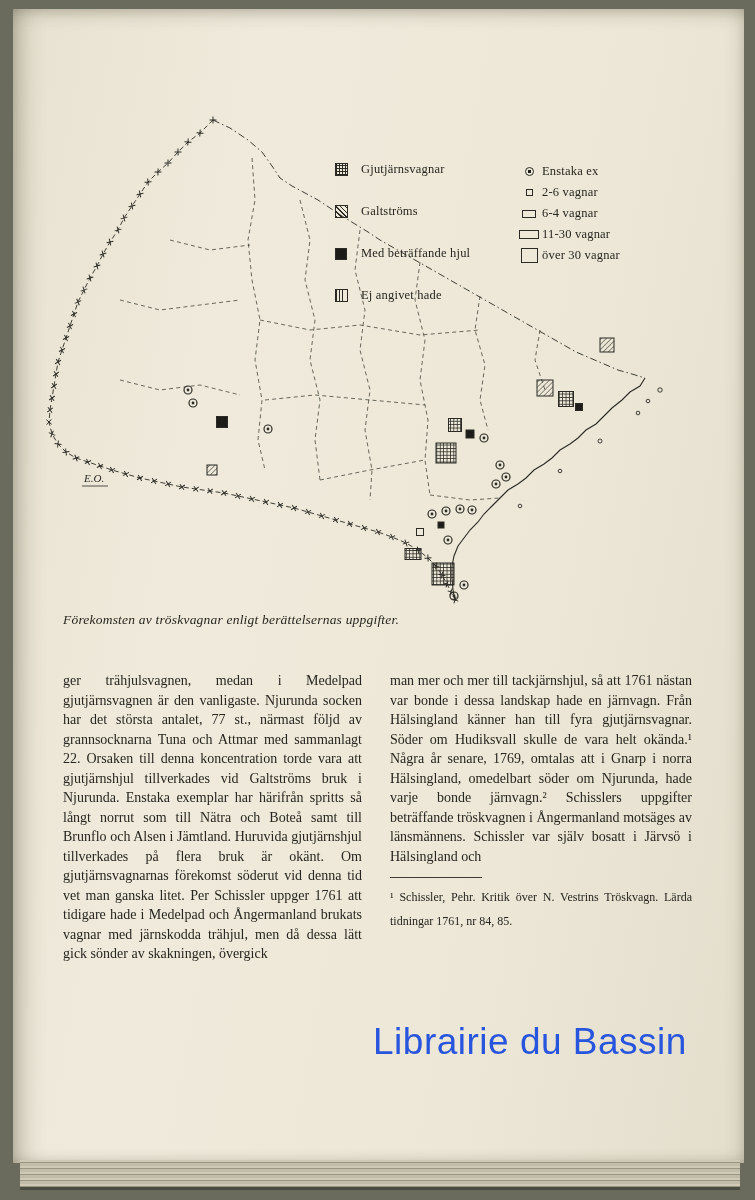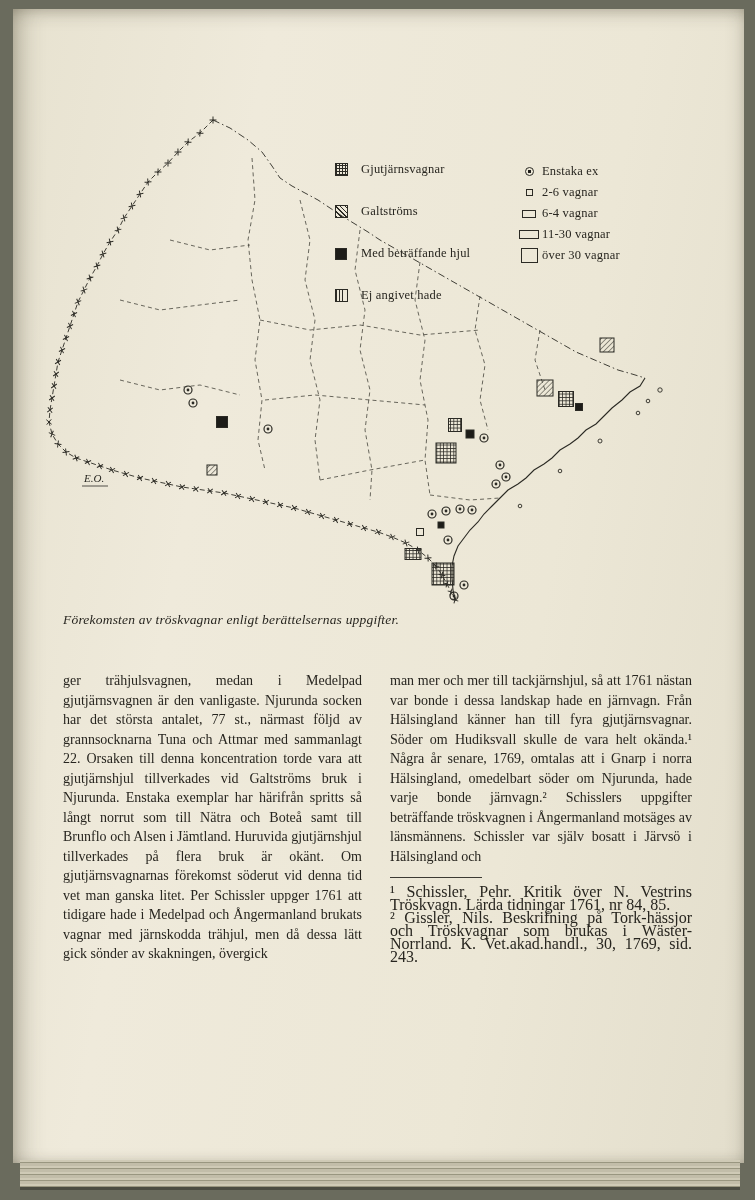--- a/index.html
+++ b/index.html
@@ -60,21 +60,21 @@
   }
   .col{
     position:absolute;top:662px;
     font-size:14px;line-height:19.5px;text-align:justify;color:#27251f;
     hyphens:auto;-webkit-hyphens:auto;
   }
   .col-left{left:50px;width:299px;}
   .col-right{left:377px;width:302px;font-family:Liberation Serif, serif;}
   .col p{margin:0;}
   .fnrule{width:92px;border-top:1px solid #3c3a33;margin:11px 0 7px 0;}
-  .fn{font-size:16px;line-height:13px;text-align:justify;color:#27251f;margin:0;}
+  .fn{font-size:12px;line-height:24px;text-align:justify;color:#27251f;margin:0;}
   
   .watermark{
     position:absolute;left:360px;top:1012px;
     font-family:"Liberation Sans",sans-serif;
     font-size:37px;color:#2150df;letter-spacing:.5px;white-space:nowrap;
     opacity:.96;
   }
 </style>
 </head>
 <body>
@@ -265,18 +265,18 @@
   <div class="caption">Förekomsten av tröskvagnar enligt berättelsernas uppgifter.</div>
 
   <div class="col col-left">
     <p>ger trähjulsvagnen, medan i Medelpad gjutjärnsvagnen är den vanligaste. Njurunda socken har det största antalet, 77 st., närmast följd av grannsocknarna Tuna och Attmar med sammanlagt 22. Orsaken till denna koncentration torde vara att gjutjärnshjul tillverkades vid Galtströms bruk i Njurunda. Enstaka exemplar har härifrån spritts så långt norrut som till Nätra och Boteå samt till Brunflo och Alsen i Jämtland. Huruvida gjutjärnshjul tillverkades på flera bruk är okänt. Om gjutjärnsvagnarnas förekomst söderut vid denna tid vet man ganska litet. Per Schissler uppger 1761 att tidigare hade i Medelpad och Ångermanland brukats vagnar med järnskodda trähjul, men då dessa lätt gick sönder av skakningen, övergick</p>
   </div>
 
   <div class="col col-right">
     <p>man mer och mer till tackjärnshjul, så att 1761 nästan var bonde i dessa landskap hade en järnvagn. Från Hälsingland känner han till fyra gjutjärnsvagnar. Söder om Hudiksvall skulle de vara helt okända.¹ Några år senare, 1769, omtalas att i Gnarp i norra Hälsingland, omedelbart söder om Njurunda, hade varje bonde järnvagn.² Schisslers uppgifter beträffande tröskvagnen i Ångermanland motsäges av länsmännens. Schissler var själv bosatt i Järvsö i Hälsingland och</p>
     <div class="fnrule"></div>
     <p class="fn">¹ Schissler, Pehr. Kritik över N. Vestrins Tröskvagn. Lärda tidningar 1761, nr 84, 85.</p>
-    <p class="fn">² Gissler, Nils. Beskrifning på Tork-hässjor och Tröskvagnar som brukas i Wäster-Norrland. K. Vet.akad.handl., 30, 1769, sid. 243.</p>
-  </div>
-
+  </div>
+
+  <div class="watermark">Librairie du Bassin</div>
 </div>
 
 <div class="stack"></div>
 
 </body></html>

